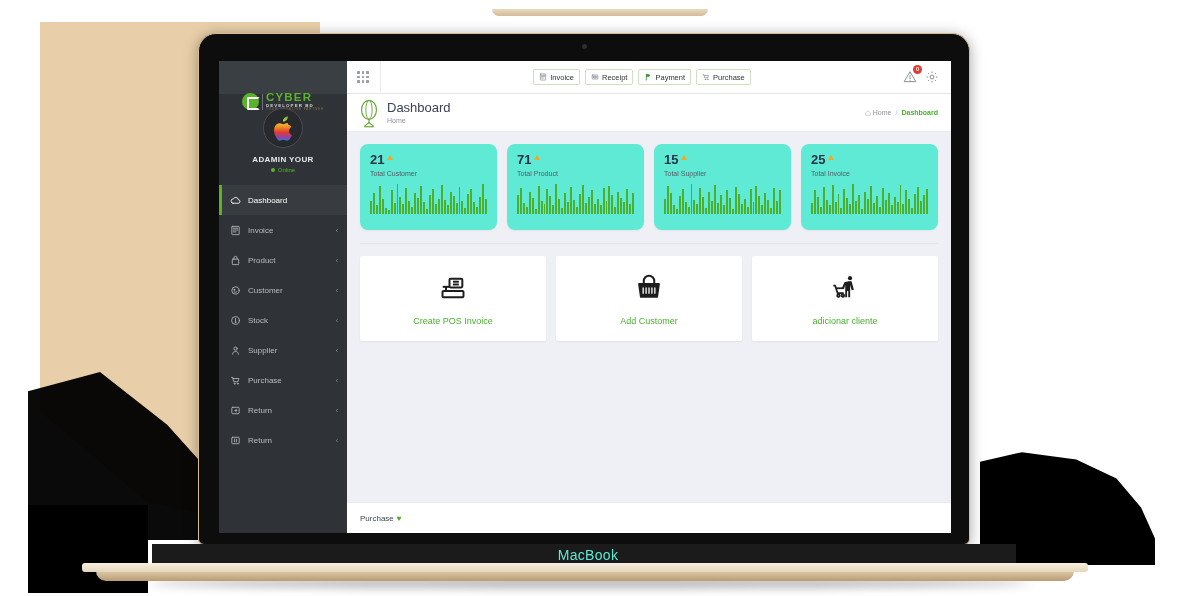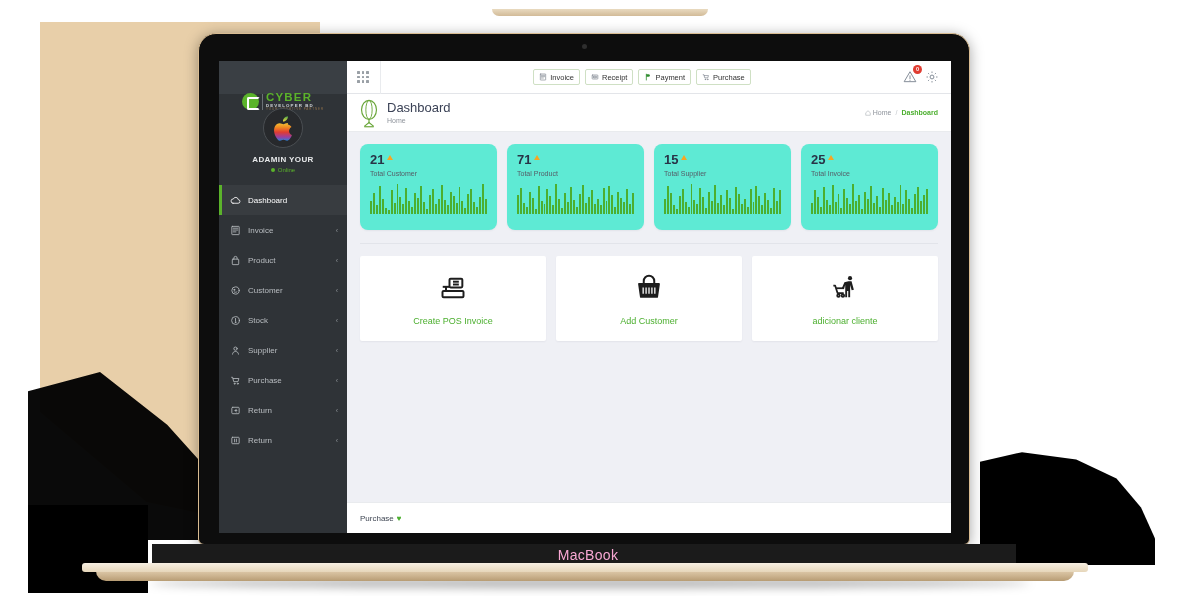--- a/index.html
+++ b/index.html
@@ -42,21 +42,21 @@
   .screen{
     position:absolute; left:20px; top:27px; width:732px; height:472px;
     background:#eff0f5; overflow:hidden;
   }
   .laptop-hinge{
     position:absolute; left:152px; top:544px; width:864px; height:24px;
     background:#1b1b1b; z-index:5; border-radius:0 0 4px 4px;
   }
   .macbook-word{
     position:absolute; left:8px; right:0; top:3px; text-align:center;
-    font-size:14px; color:#f9a8d4; letter-spacing:.3px;
+    font-size:14px; color:#5eead4; letter-spacing:.3px;
   }
   .laptop-base{
     position:absolute; left:96px; top:563px; width:978px; height:18px;
     background: linear-gradient(#efe2cd 0%, #e2cfb1 35%, #cdb591 70%, #b79c74 100%);
     border-radius: 0 0 10px 10px; z-index:6;
   }
   .laptop-base::before{
     content:""; position:absolute; left:-14px; top:0; width:1006px; height:9px;
     background: linear-gradient(#f7efe2, #e6d6ba);
     border-radius:3px;

